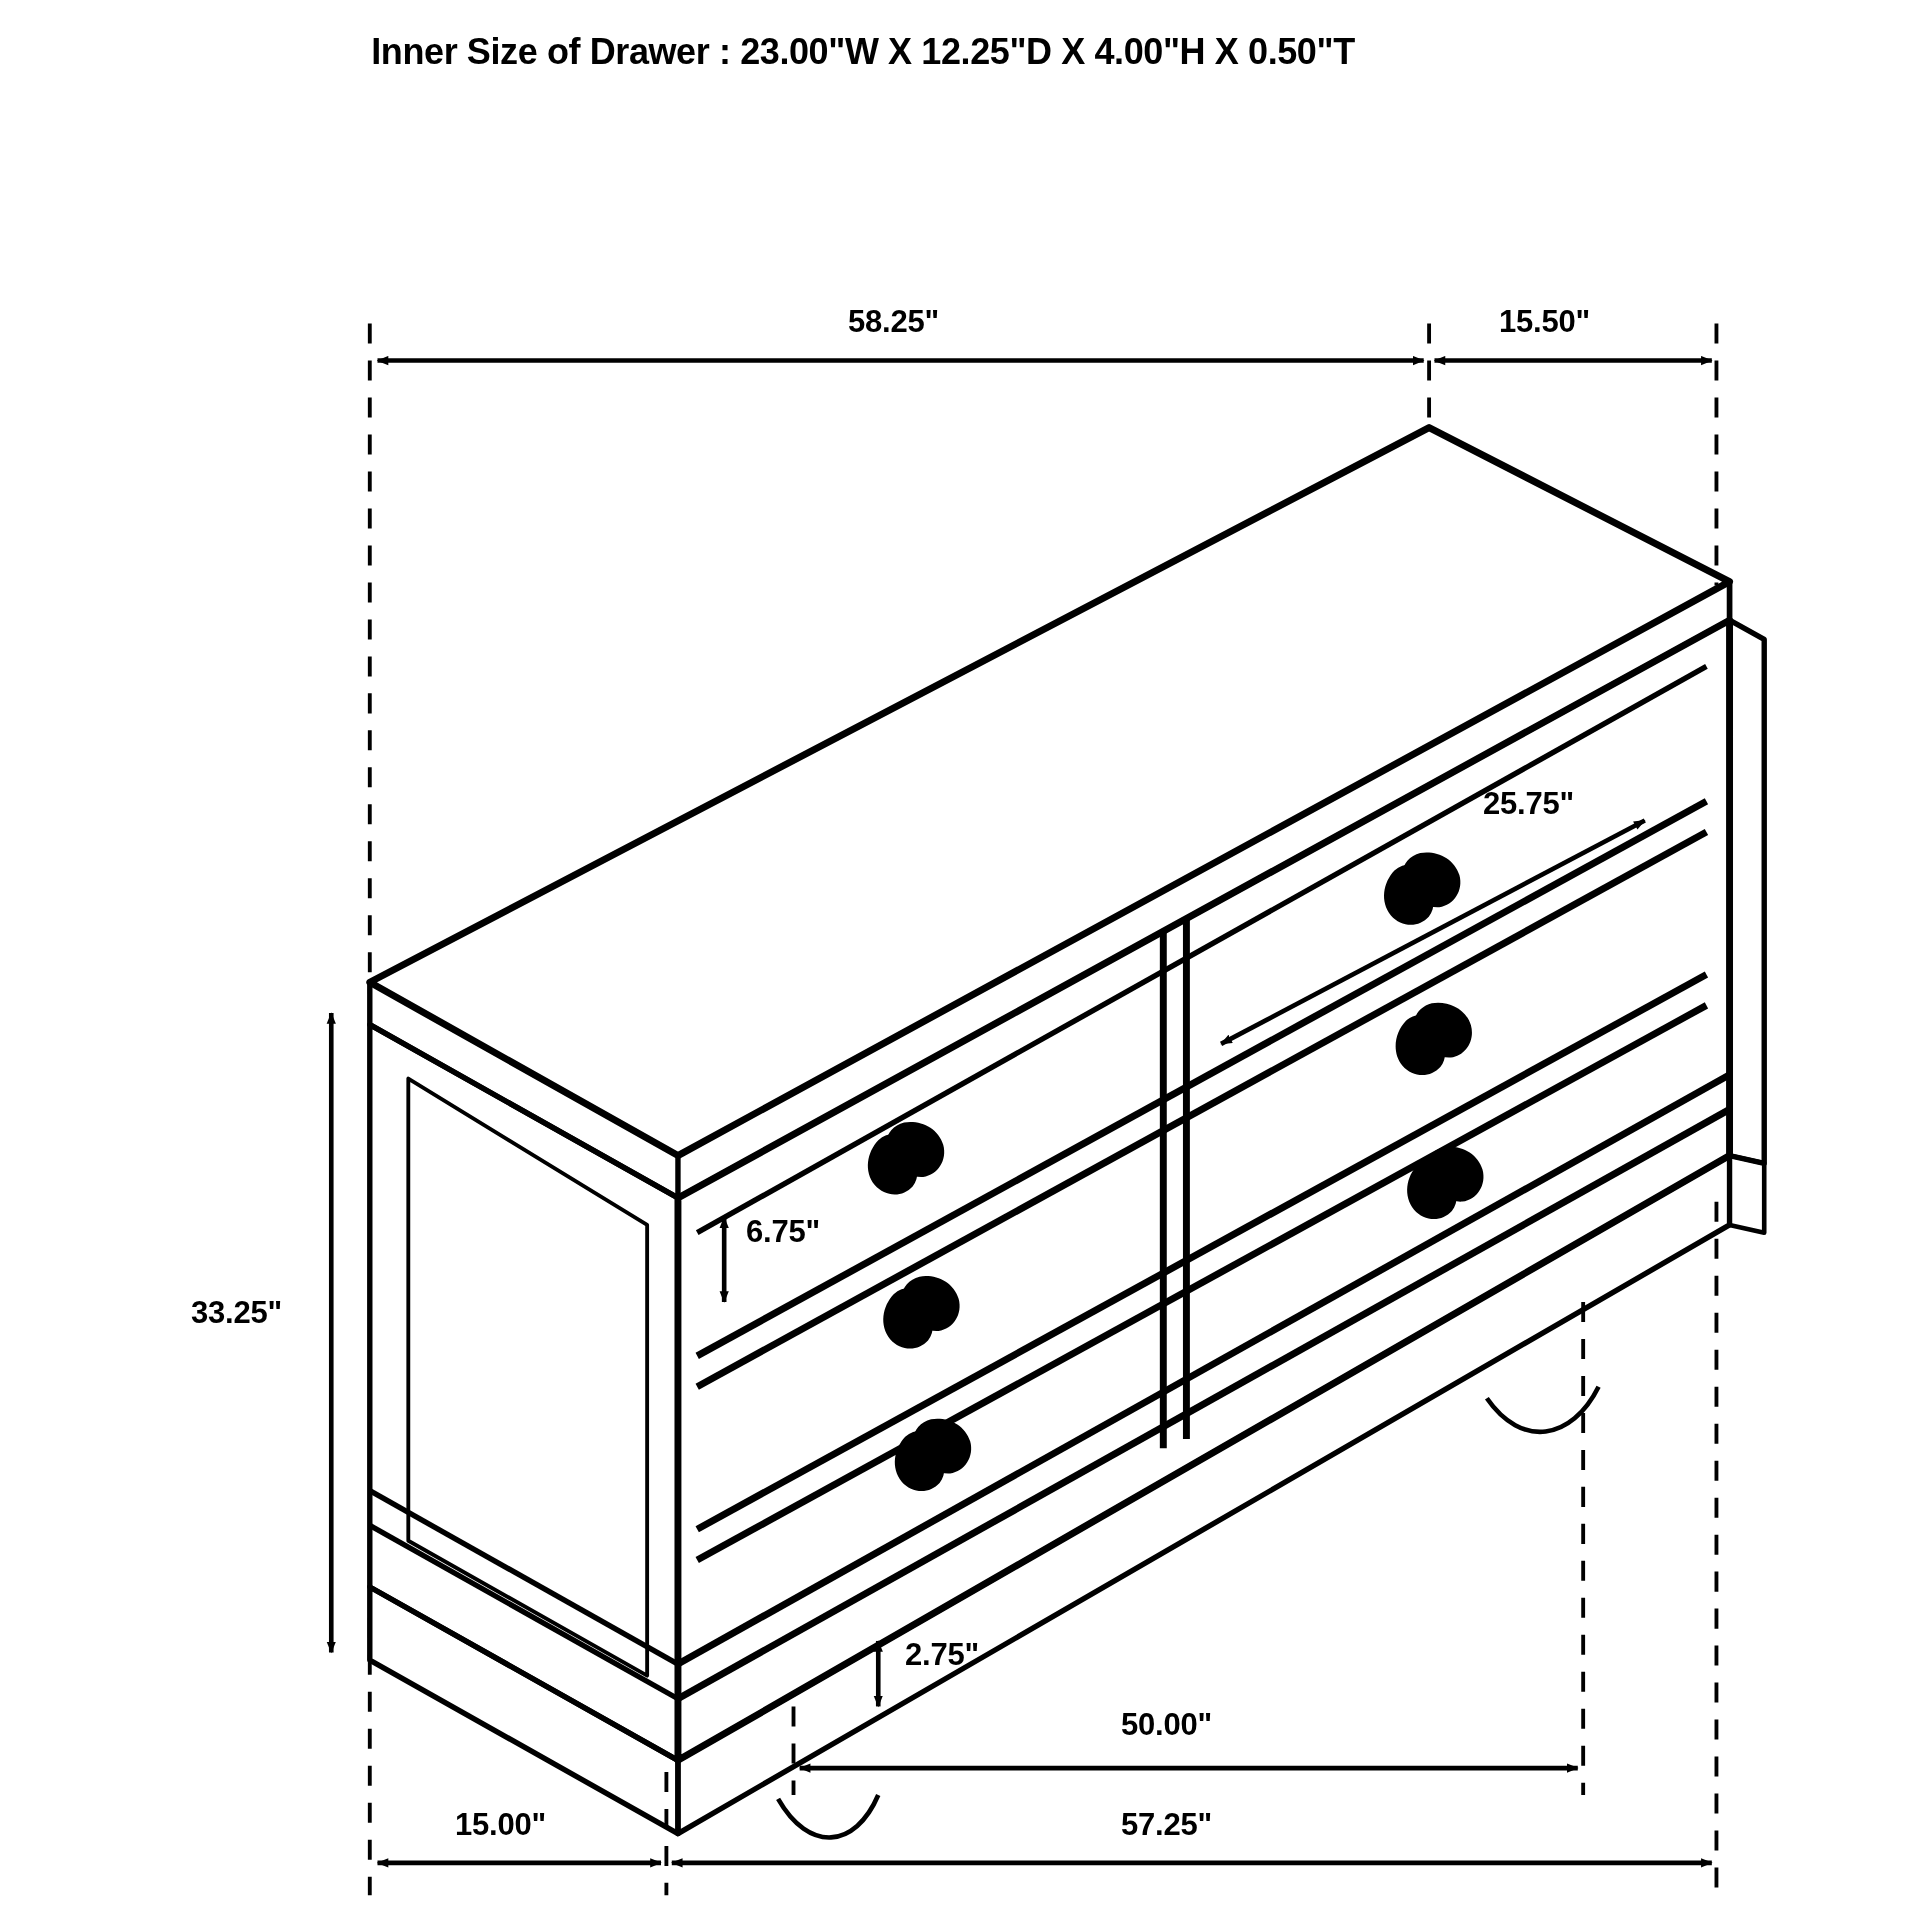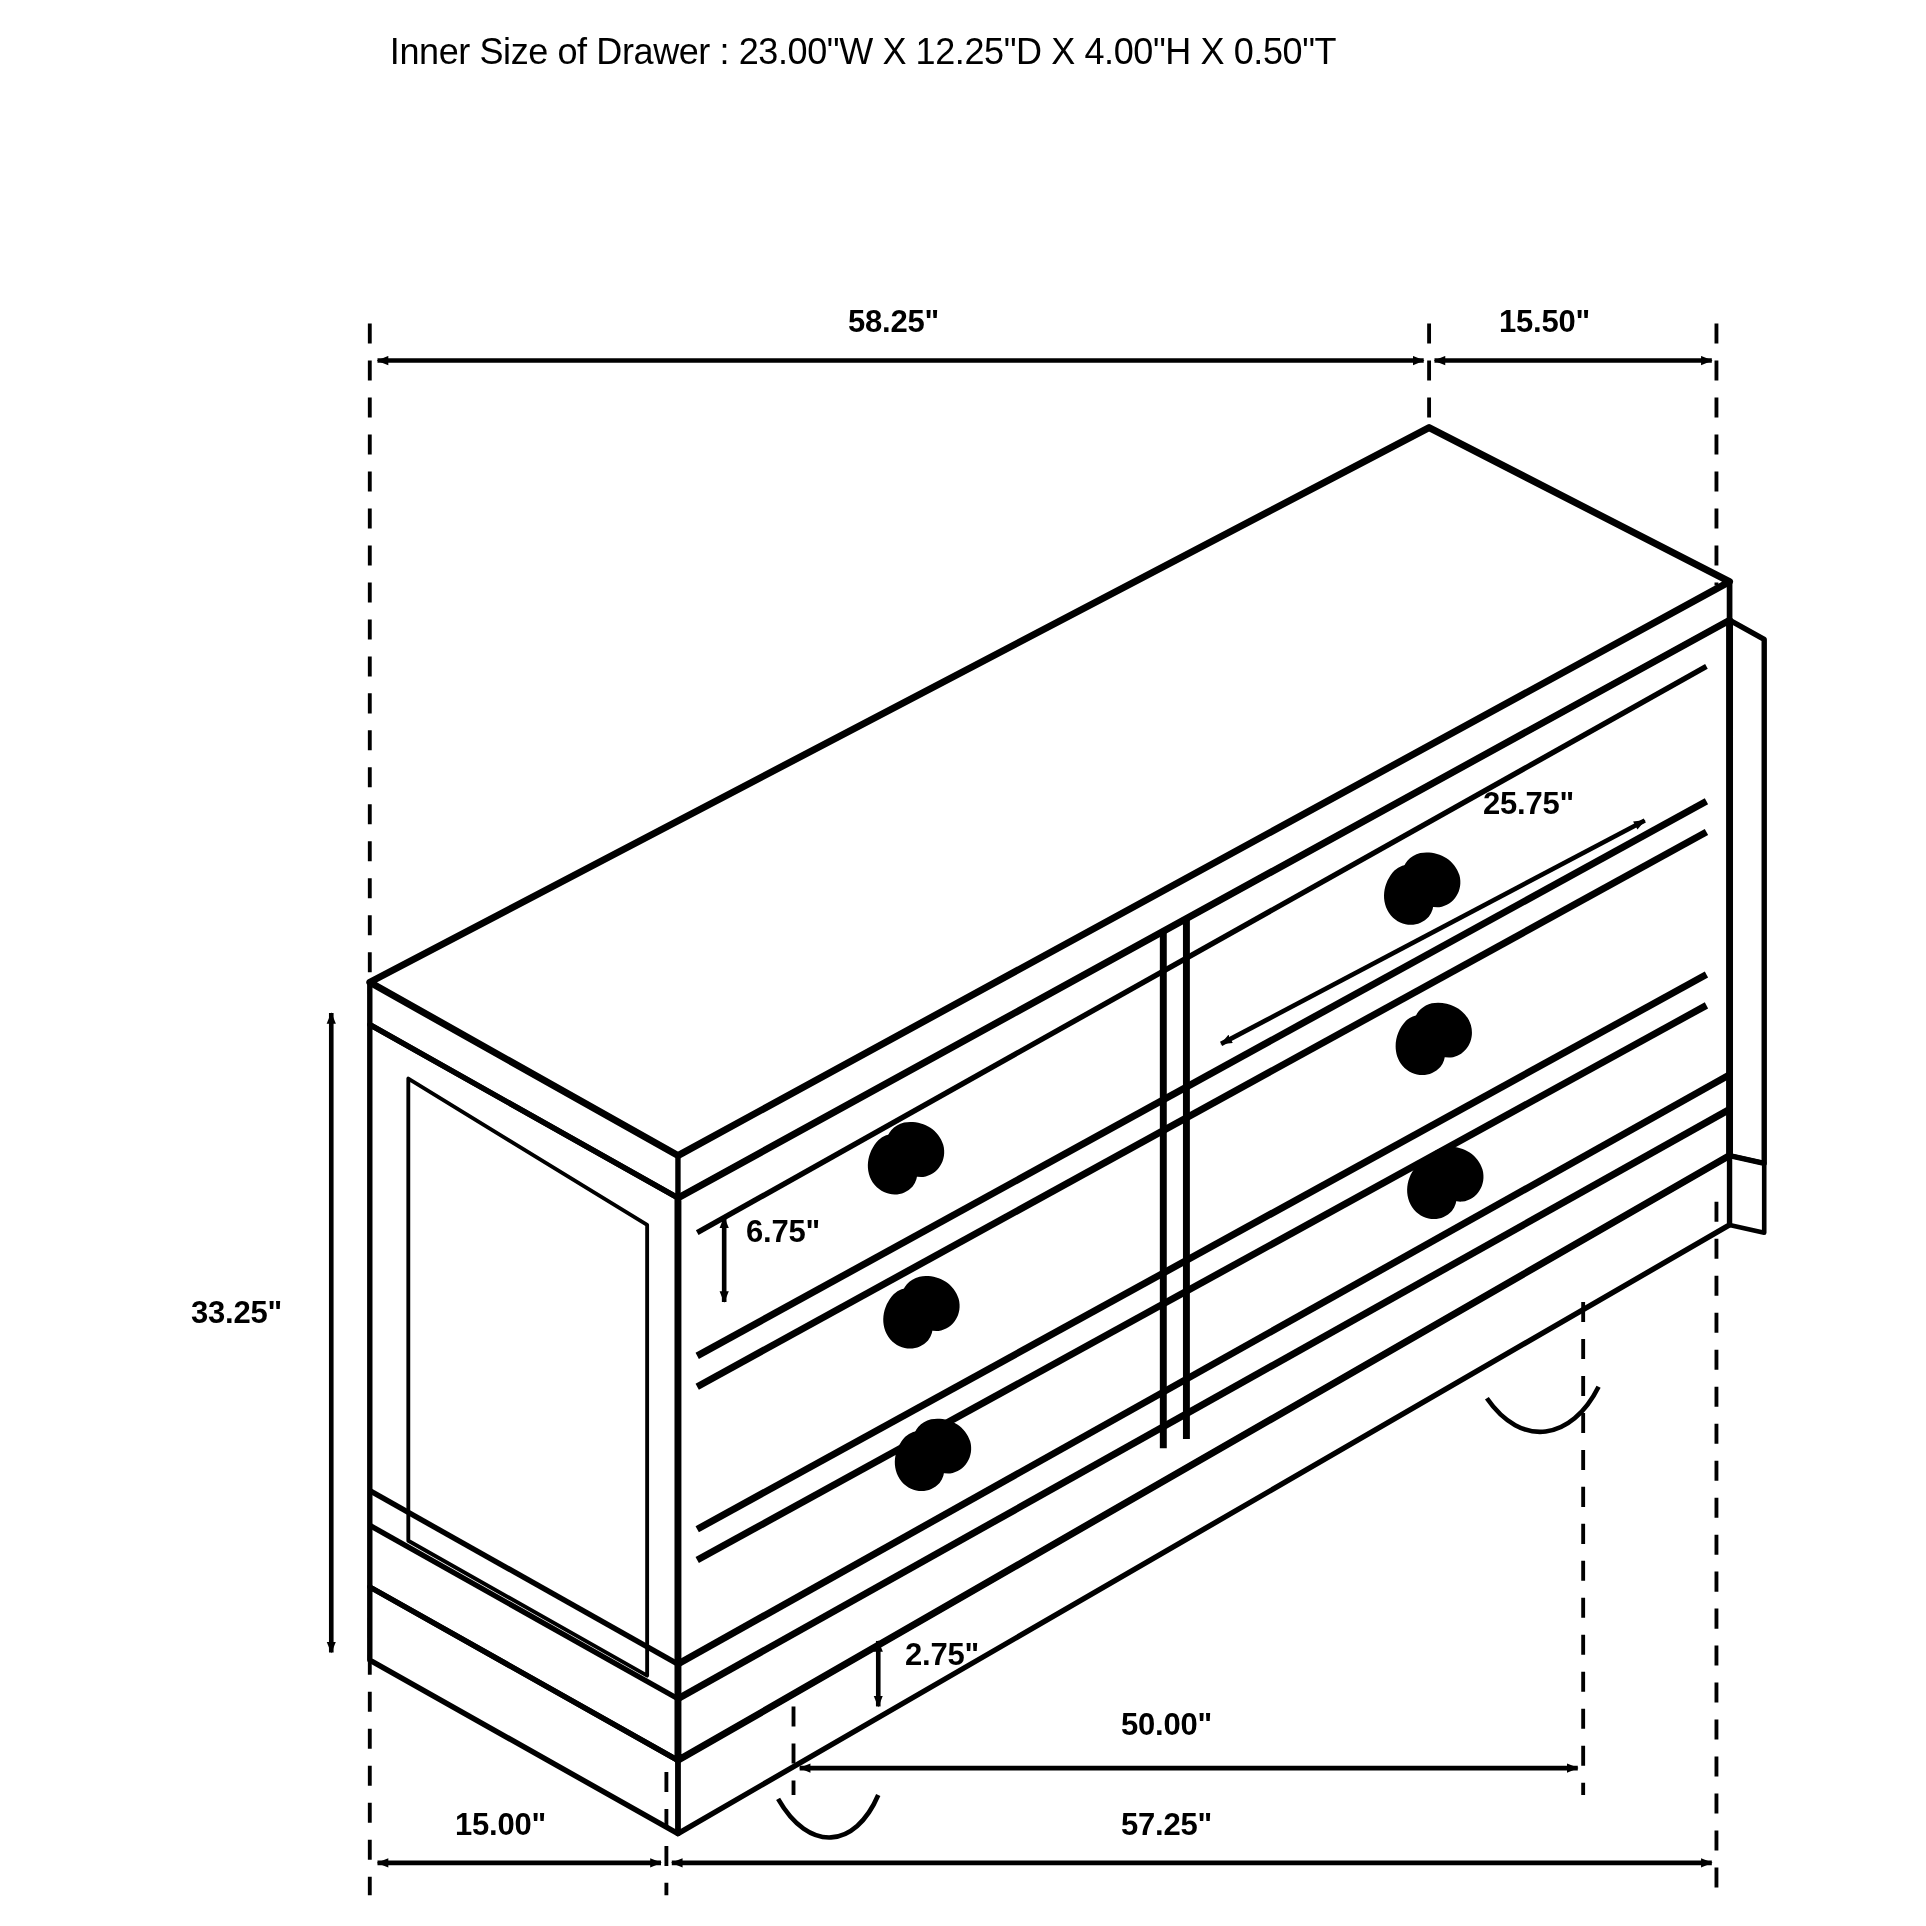--- a/index.html
+++ b/index.html
@@ -19,21 +19,21 @@
     width: 1926px;
     height: 1926px;
   }
   #title {
     position: absolute;
     left: 0;
     top: 31px;
     width: 1726px;
     text-align: center;
     font-size: 36px;
-    font-weight: normal;
+    font-weight: bold;
     letter-spacing: -0.4px;
     white-space: nowrap;
   }
   svg.diagram {
     position: absolute;
     left: 0;
     top: 0;
     width: 1926px;
     height: 1926px;
   }

